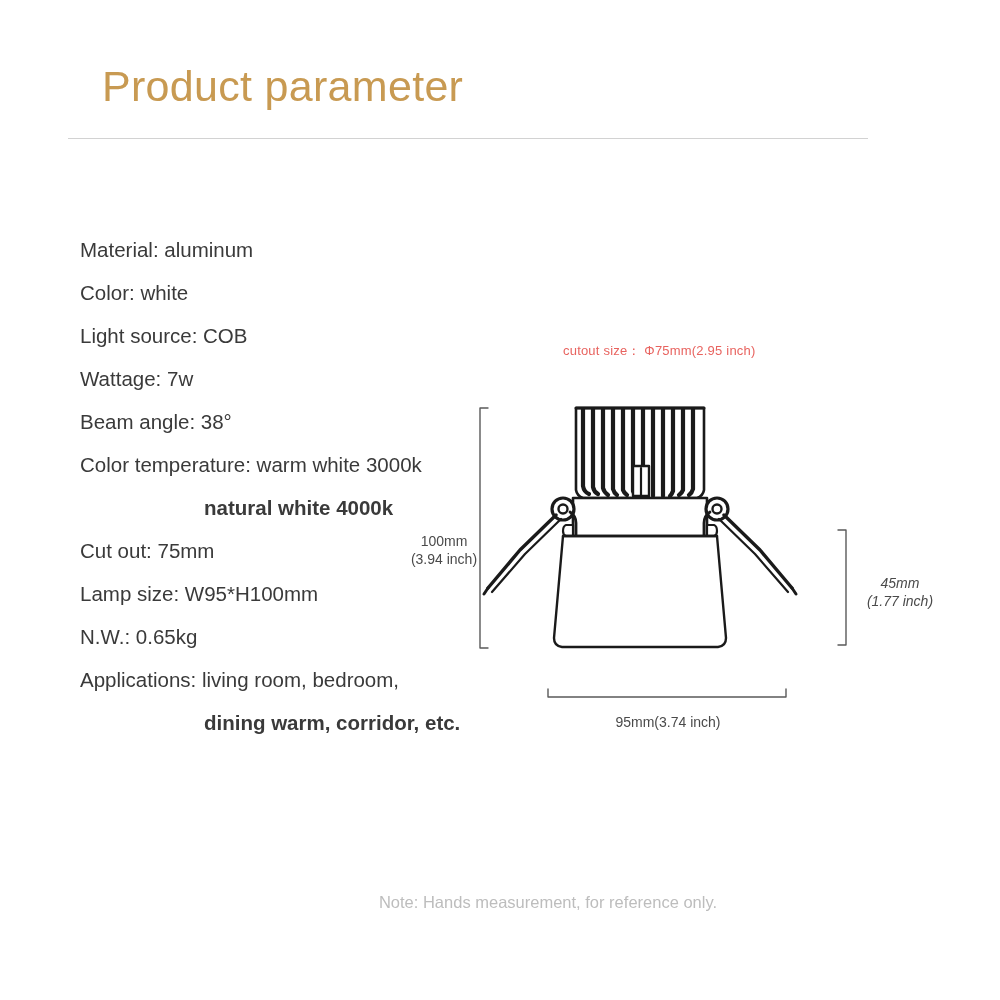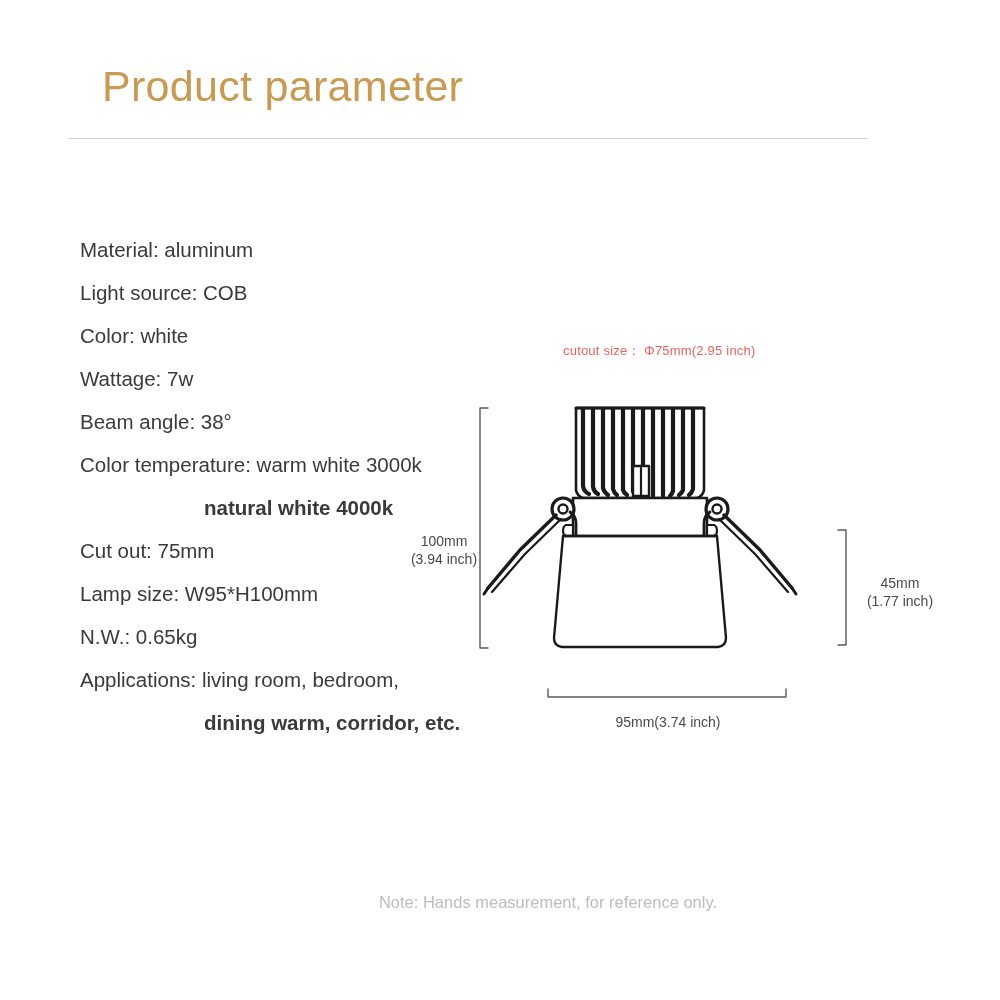--- a/index.html
+++ b/index.html
@@ -91,20 +91,21 @@
   }
   .dim-height {
     left: 398px;
     top: 532px;
     width: 92px;
   }
   .dim-depth {
     left: 852px;
     top: 574px;
     width: 96px;
+    font-style: italic;
   }
   .dim-width {
     left: 568px;
     top: 713px;
     width: 200px;
   }
 
   
   .footer-note {
     position: absolute;
@@ -121,22 +122,22 @@
 <body>
 
 <div class="page">
 
   <div class="page-title">Product parameter</div>
 
   <div class="title-divider"></div>
 
   <div class="spec-list">
     <div class="spec-line">Material: aluminum</div>
+    <div class="spec-line">Color: white</div>
     <div class="spec-line">Light source: COB</div>
-    <div class="spec-line">Color: white</div>
     <div class="spec-line">Wattage: 7w</div>
     <div class="spec-line">Beam angle: 38°</div>
     <div class="spec-line">Color temperature: warm white 3000k</div>
     <div class="spec-line indent">natural white 4000k</div>
     <div class="spec-line">Cut out: 75mm</div>
     <div class="spec-line">Lamp size: W95*H100mm</div>
     <div class="spec-line">N.W.: 0.65kg</div>
     <div class="spec-line">Applications: living room, bedroom,</div>
     <div class="spec-line indent">dining warm, corridor, etc.</div>
   </div>

